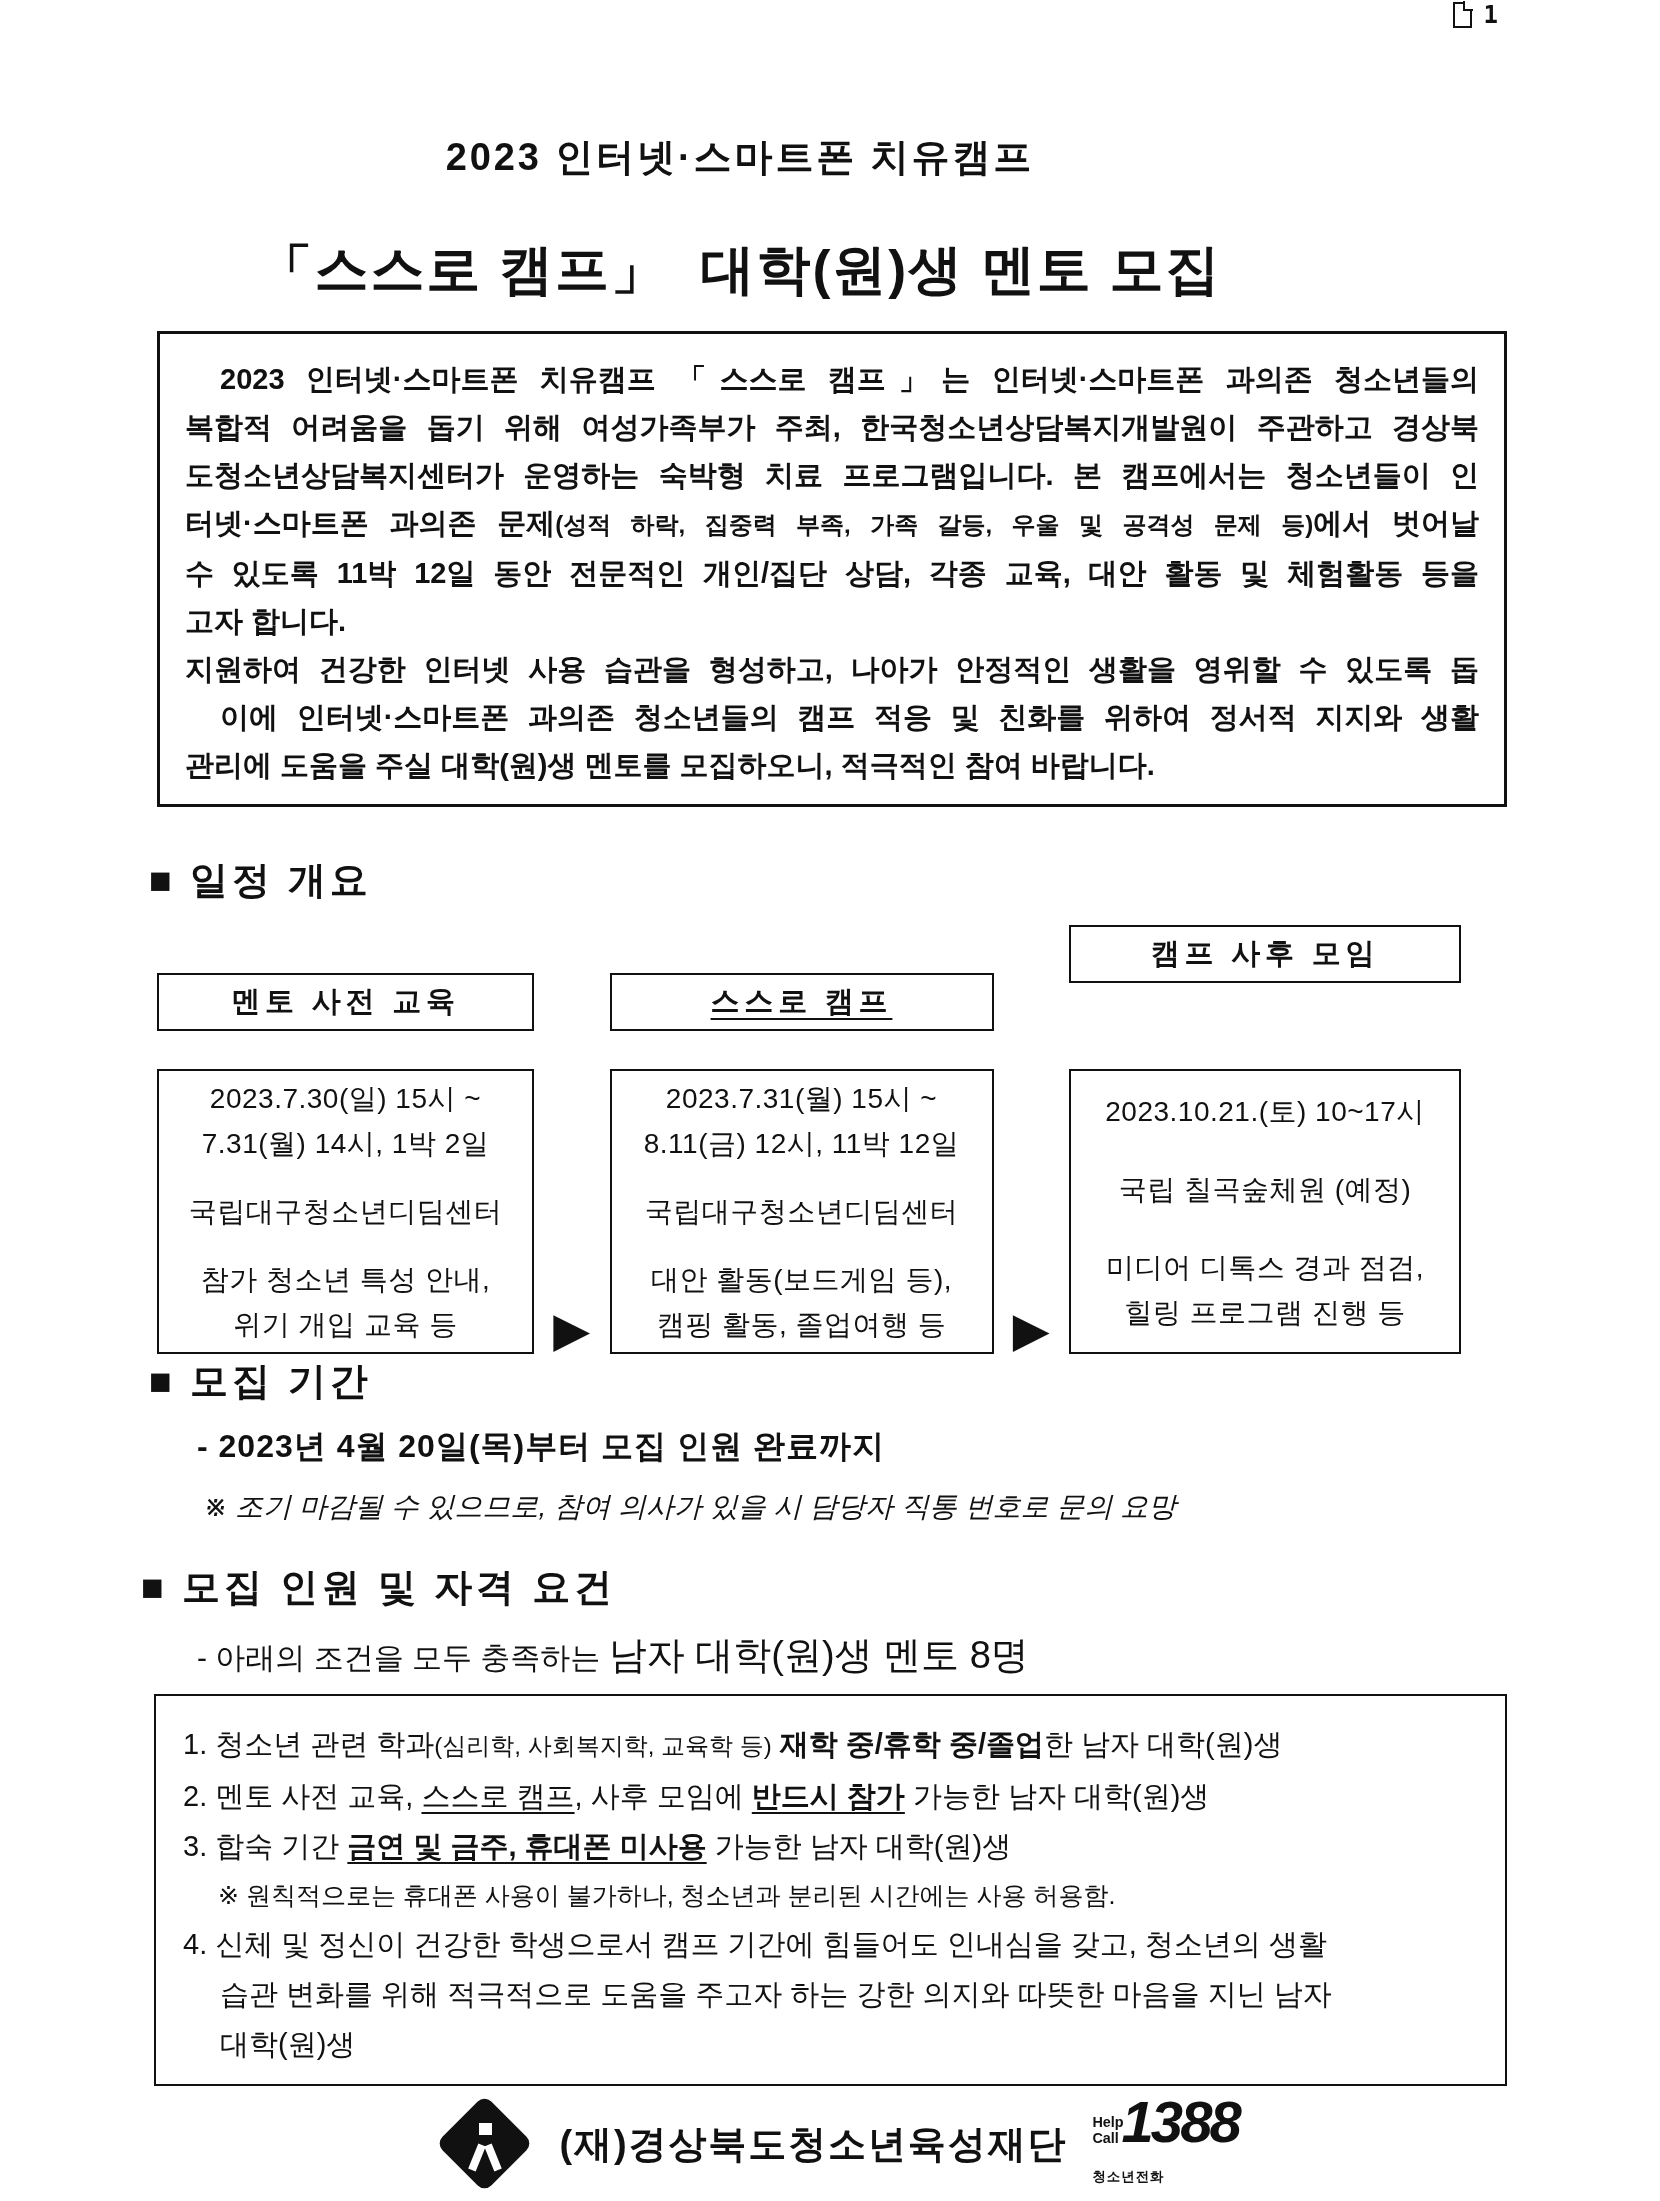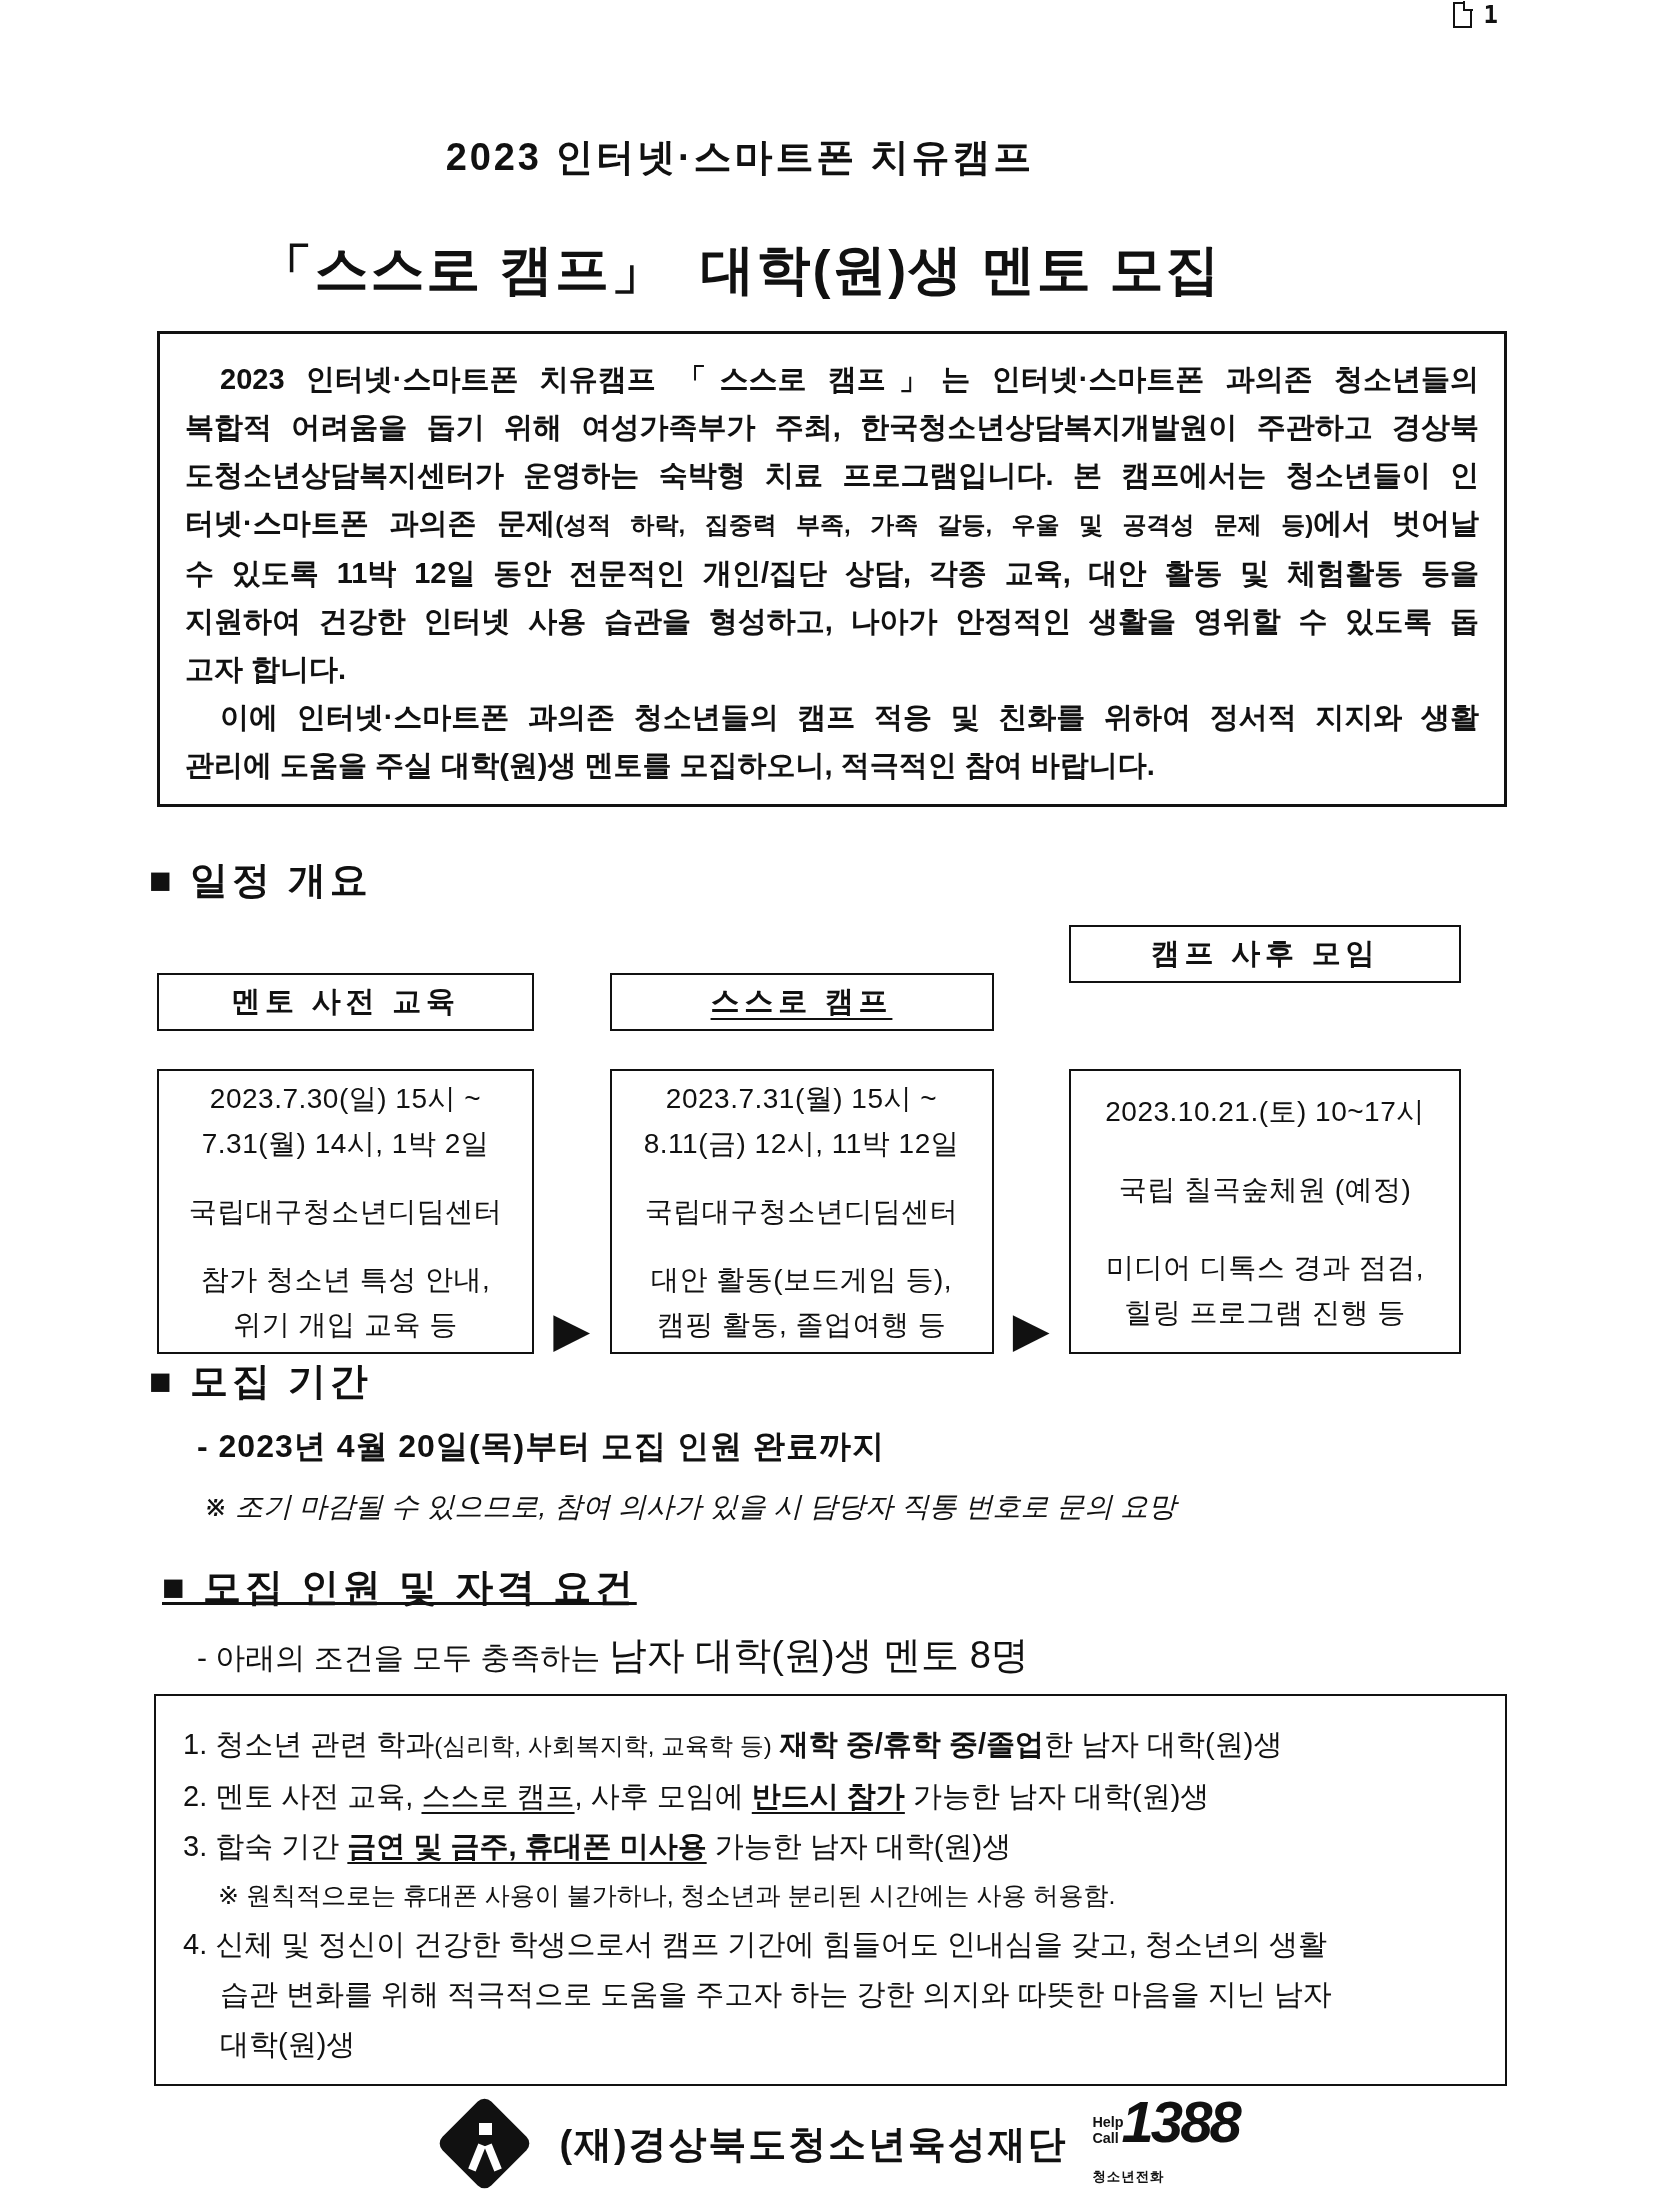--- a/index.html
+++ b/index.html
@@ -27,21 +27,21 @@
   .intro-box{position:absolute;left:157px;top:331px;width:1350px;box-sizing:border-box;border:3.8px solid #111;padding:21px 25px 15.4px;}
   .il{margin:0;font-size:29px;font-weight:700;line-height:48px;}
   .il.full{text-align:justify;text-align-last:justify;}
   .il.indent{text-indent:35px;}
   .il .small{font-size:24px;}
 
   
   .sec{position:absolute;font-size:38px;font-weight:800;letter-spacing:3.8px;}
   #sec-schedule{top:855px;left:149px;}
   #sec-period{top:1356px;left:149px;}
-  #sec-qual{top:1562px;left:162px;text-decoration:underline;}
+  #sec-qual{top:1562px;left:141px;}
 
   
   .sched{position:absolute;top:925px;left:157px;width:1304px;display:flex;align-items:flex-end;}
   .scol{display:flex;flex-direction:column;}
   .scol1{width:377px;}
   .scol2{width:384px;}
   .scol3{width:392px;gap:48px;}
   .shead{border:2.9px solid #111;height:54px;display:flex;align-items:center;justify-content:center;font-size:29px;font-weight:700;letter-spacing:4.8px;}
   .scol2 .shead span{text-decoration:underline;text-decoration-thickness:2.4px;text-underline-offset:6.7px;}
   .sbody{border:2.9px solid #111;margin-top:38px;height:285px;box-sizing:border-box;display:flex;flex-direction:column;justify-content:center;align-items:center;text-align:center;font-size:28px;font-weight:400;line-height:45px;letter-spacing:0.5px;}
@@ -96,22 +96,22 @@
     <div class="subtitle">2023 인터넷·스마트폰 치유캠프</div>
     <div class="title">「스스로 캠프」  대학(원)생 멘토 모집</div>
   </div>
 
   <div class="intro-box">
     <p class="il full indent">2023 인터넷·스마트폰 치유캠프 「스스로 캠프」는 인터넷·스마트폰 과의존 청소년들의</p>
     <p class="il full">복합적 어려움을 돕기 위해 여성가족부가 주최, 한국청소년상담복지개발원이 주관하고 경상북</p>
     <p class="il full">도청소년상담복지센터가 운영하는 숙박형 치료 프로그램입니다. 본 캠프에서는 청소년들이 인</p>
     <p class="il full"><span>터넷·스마트폰 과의존 문제</span><span class="small">(성적 하락, 집중력 부족, 가족 갈등, 우울 및 공격성 문제 등)</span><span>에서 벗어날</span></p>
     <p class="il full">수 있도록 11박 12일 동안 전문적인 개인/집단 상담, 각종 교육, 대안 활동 및 체험활동 등을</p>
+    <p class="il">고자 합니다.</p>
     <p class="il full">지원하여 건강한 인터넷 사용 습관을 형성하고, 나아가 안정적인 생활을 영위할 수 있도록 돕</p>
-    <p class="il">고자 합니다.</p>
     <p class="il full indent">이에 인터넷·스마트폰 과의존 청소년들의 캠프 적응 및 친화를 위하여 정서적 지지와 생활</p>
     <p class="il">관리에 도움을 주실 대학(원)생 멘토를 모집하오니, 적극적인 참여 바랍니다.</p>
   </div>
 
   <div class="sec" id="sec-schedule">■ 일정 개요</div>
 
   <div class="sched">
     <div class="scol scol1">
       <div class="shead">
           <span>멘토 사전 교육</span>

